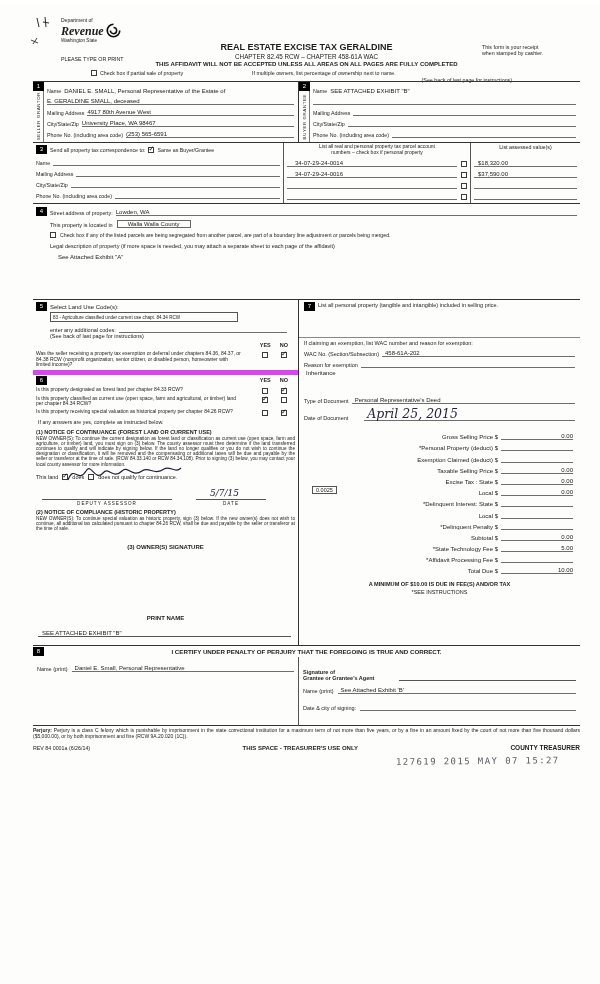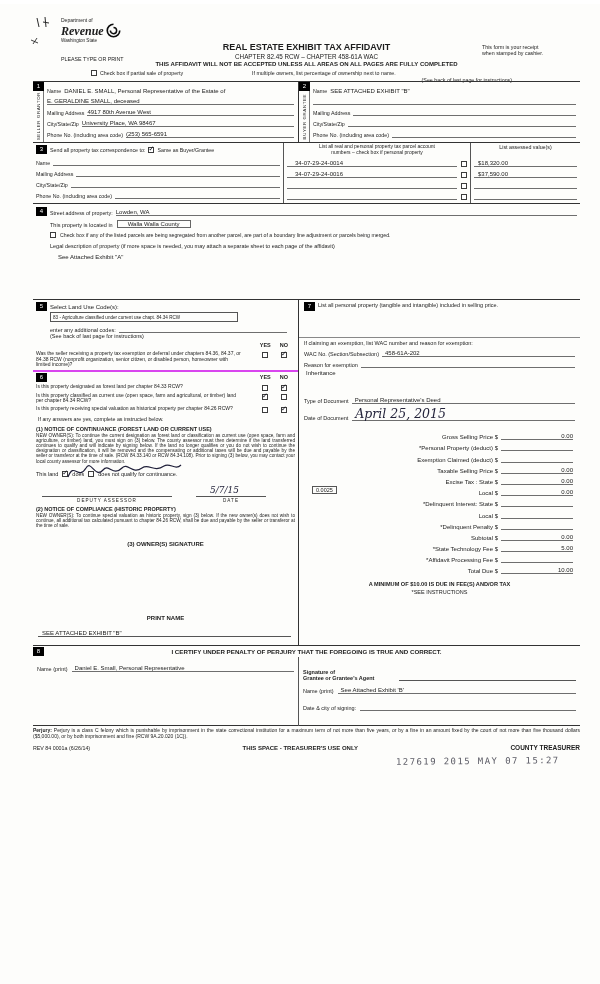--- a/index.html
+++ b/index.html
@@ -75,21 +75,21 @@
   .s5r1{display:flex;align-items:center;gap:3px;height:11px;font-size:6px;}
   .codebox{margin-left:14px;width:188px;border:1px solid #555;font-size:4.6px;padding:1.5px 2px;white-space:nowrap;overflow:hidden;}
   .s5r3{display:flex;align-items:flex-end;gap:3px;height:11px;margin-left:14px;margin-right:8px;font-size:5.5px;}
   .s5r3 .fill{flex:1;border-bottom:1px solid #6e6e6e;}
   .s5r4{margin-left:14px;font-size:5.5px;height:9px;}
   .ynhead{display:flex;justify-content:flex-end;gap:9px;padding-right:7px;font-size:5.5px;font-weight:bold;height:8px;}
   .qrow{display:flex;align-items:flex-start;padding:1px 0;}
   .qtext{width:205px;font-size:5px;line-height:5.5px;}
   .qboxes{flex:1;display:flex;justify-content:flex-end;gap:13px;padding-right:8px;padding-top:1px;}
 
-  .s6{border-top:2px solid #d946ef;padding:1px 3px;flex:1;display:flex;flex-direction:column;}
+  .s6{border-top:5px solid #d946ef;padding:1px 3px;flex:1;display:flex;flex-direction:column;}
   .s6r1{display:flex;align-items:center;height:10px;}
   .s6r1 .ynhead{flex:1;}
   .ifyes{font-size:5.3px;margin:2px 0 2px 2px;}
   .ntitle{font-size:5.5px;font-weight:bold;margin-top:2px;}
   .ntext{font-size:4.7px;line-height:5.2px;text-align:justify;margin-top:1px;}
   .landrow{position:relative;display:flex;align-items:center;gap:4px;margin-top:5px;font-size:5.5px;height:10px;}
   .scribble{position:absolute;left:28px;top:-10px;}
   .sigrow{display:flex;gap:24px;margin-top:8px;padding:0 6px;}
   .sigline{border-bottom:1px solid #555;position:relative;}
   .sig1{width:130px;height:10px;}
@@ -106,21 +106,21 @@
   .s7r1{display:flex;gap:3px;}
   .s7r1 .txt{font-size:5.5px;line-height:6.2px;width:240px;}
   .s7sp1{height:26px;}
   .s7div{border-top:1px solid #888;margin:0 -5px;}
   .s7intro{font-size:5.5px;margin-top:2px;}
   .s7line{display:flex;align-items:flex-end;gap:3px;height:11px;}
   .s7lab{font-size:5.5px;white-space:nowrap;flex:none;}
   .s7val{flex:1;border-bottom:1px solid #6e6e6e;font-size:6px;padding-left:3px;white-space:nowrap;}
   .s7inh{font-size:6px;margin:2px 0 0 2px;height:9px;}
   .s7sp2{height:14px;}
-  .docdate{display:flex;align-items:flex-end;gap:4px;height:17px;}
+  .docdate{display:flex;align-items:flex-end;gap:16px;height:17px;}
   .docdate .s7val{font-size:12.5px;line-height:13px;overflow:visible;}
   .money{margin-top:8px;}
   .mrow{display:flex;justify-content:flex-end;align-items:flex-end;height:11.2px;padding-right:2px;position:relative;}
   .mlabel{font-size:6px;margin-right:3px;white-space:nowrap;}
   .mval{width:72px;border-bottom:1px solid #6e6e6e;text-align:right;font-size:6px;}
   .ratebox{position:absolute;left:8px;bottom:2px;border:1px solid #555;font-size:5.5px;padding:0 3px;}
   .minnote{text-align:center;font-weight:bold;font-size:5.6px;margin-top:7px;}
   .seeinstr{text-align:center;font-size:5.5px;margin-top:2px;}
 
   
@@ -161,21 +161,21 @@
       <div class="logo-dept">Department of</div>
       <div class="logo-row">
         <div class="logo-name">Revenue</div>
         <svg width="15" height="15" viewBox="0 0 24 24">
           <path d="M12 2 A10 10 0 1 0 22 12" fill="none" stroke="#0d0d0d" stroke-width="2.6"></path>
           <path d="M12 7 A5 5 0 1 1 7 12" fill="none" stroke="#0d0d0d" stroke-width="2.4"></path>
         </svg>
       </div>
       <div class="logo-state">Washington State</div>
     </div>
-    <div class="h-title">REAL ESTATE EXHIBIT TAX AFFIDAVIT</div>
+    <div class="h-title">REAL ESTATE EXCISE TAX GERALDINE</div>
     <div class="h-chapter">CHAPTER 82.45 RCW  –  CHAPTER 458-61A WAC</div>
     <div class="h-typeprint">PLEASE TYPE OR PRINT</div>
     <div class="h-receipt">
       <div>This form is your receipt</div>
       <div>when stamped by cashier.</div>
     </div>
     <div class="h-accept">THIS AFFIDAVIT WILL NOT BE ACCEPTED UNLESS ALL AREAS ON ALL PAGES ARE FULLY COMPLETED</div>
     <div class="h-partial">
       <span class="cb"></span>
       <span>Check box if partial sale of property</span>

